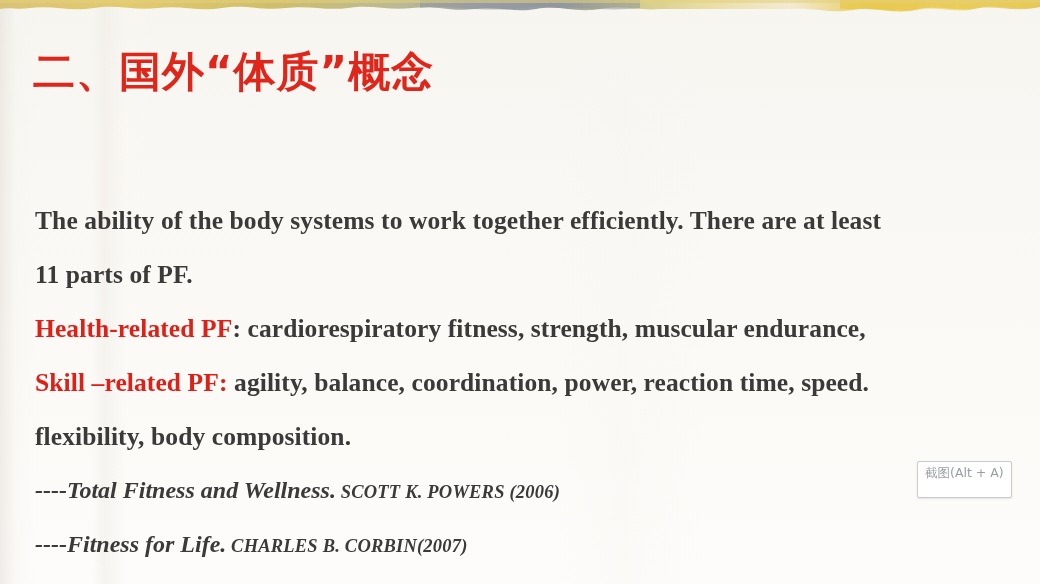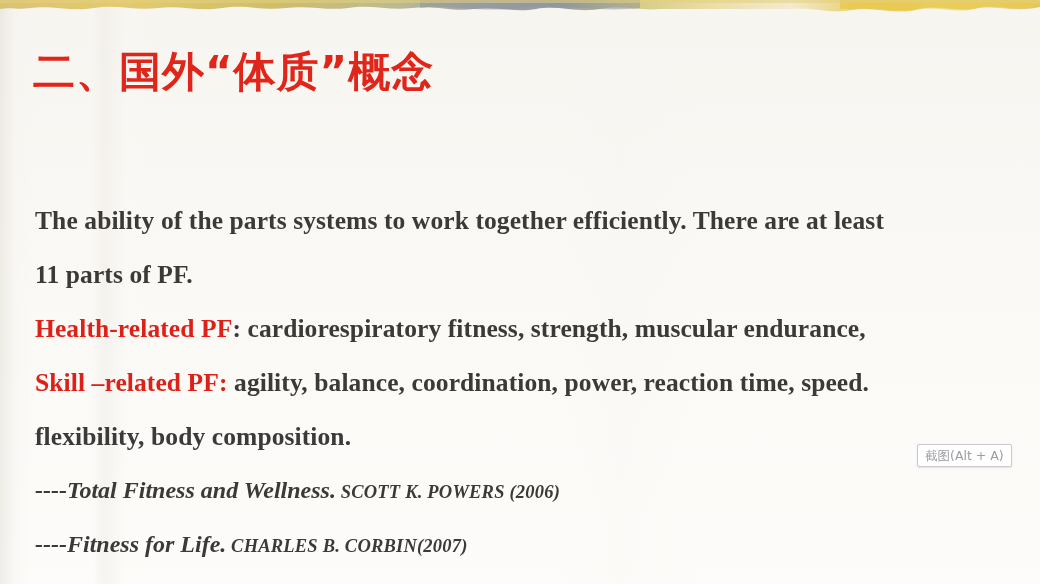--- a/index.html
+++ b/index.html
@@ -115,22 +115,22 @@
   }
   .cite .author {
     font-size: 18.5px;
     letter-spacing: 0.2px;
   }
 
   
   .snip-tooltip {
     position: absolute;
     left: 917px;
-    top: 444px;
-    padding: 3px 7px 2px 7px;
+    top: 461px;
+    padding: 3px 7px 16px 7px;
     background: #ffffff;
     border: 1px solid #c9cbcd;
     border-radius: 2px;
     box-shadow: 0 1px 2px rgba(0,0,0,0.10);
     font-family: "DejaVu Sans", "Liberation Sans", sans-serif;
     font-size: 12.5px;
     color: #9a9da1;
     white-space: nowrap;
     line-height: 16px;
   }
@@ -186,21 +186,21 @@
   </div>
 
   <div class="content">
 
     <div class="title-cn">二、国外“体质”概念</div>
 
 
     <div class="body-block">
 
       <div class="line">
-        <span>The ability of the parts systems to work together efficiently. There are at least</span>
+        <span>The ability of the body systems to work together efficiently. There are at least</span>
       </div>
 
       <div class="line">
         <span>11 parts of PF.</span>
       </div>
 
       <div class="line">
         <span class="red">Health-related PF</span><span>: cardiorespiratory fitness, strength, muscular endurance,</span>
       </div>
 

